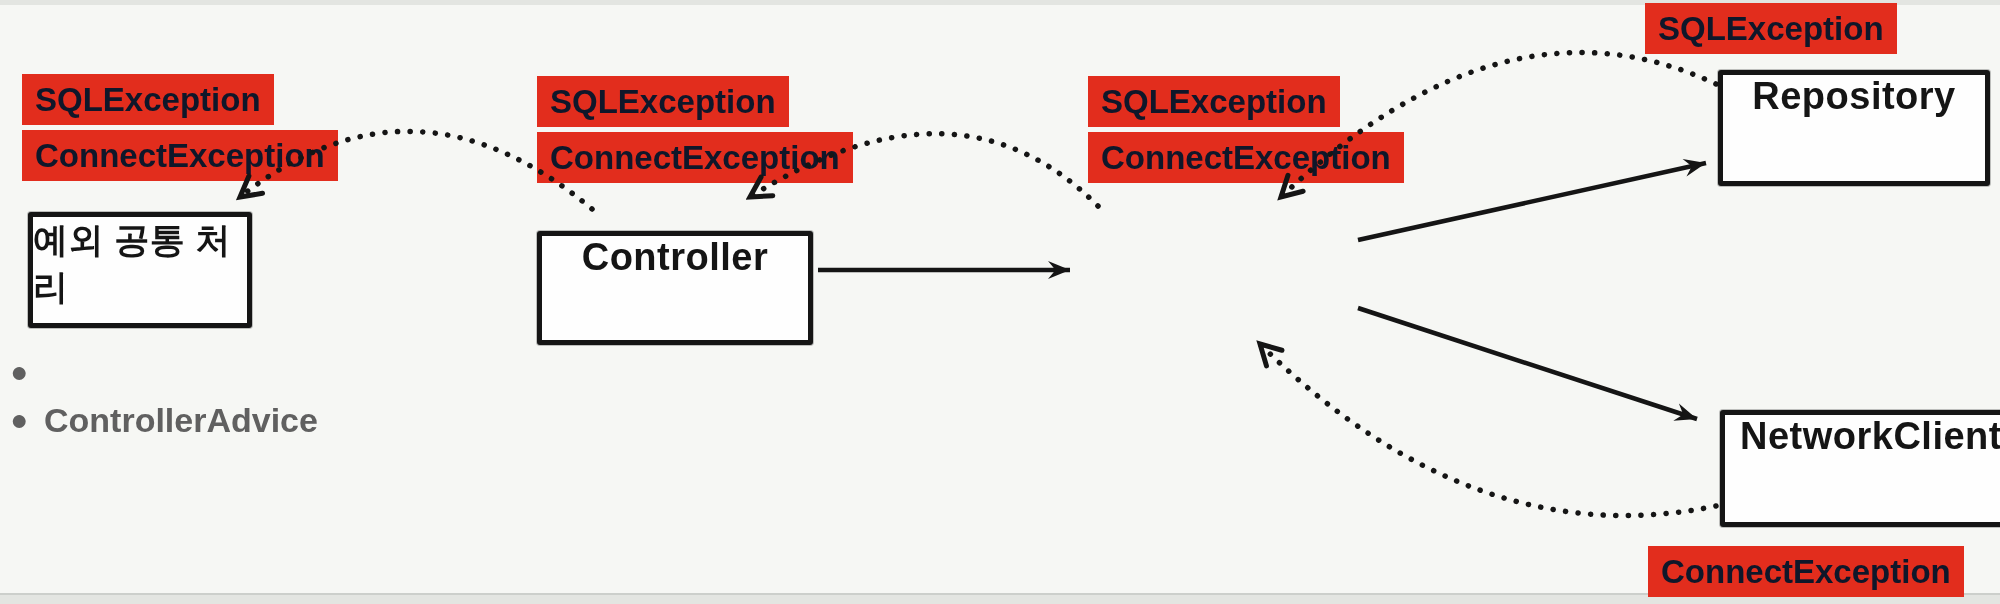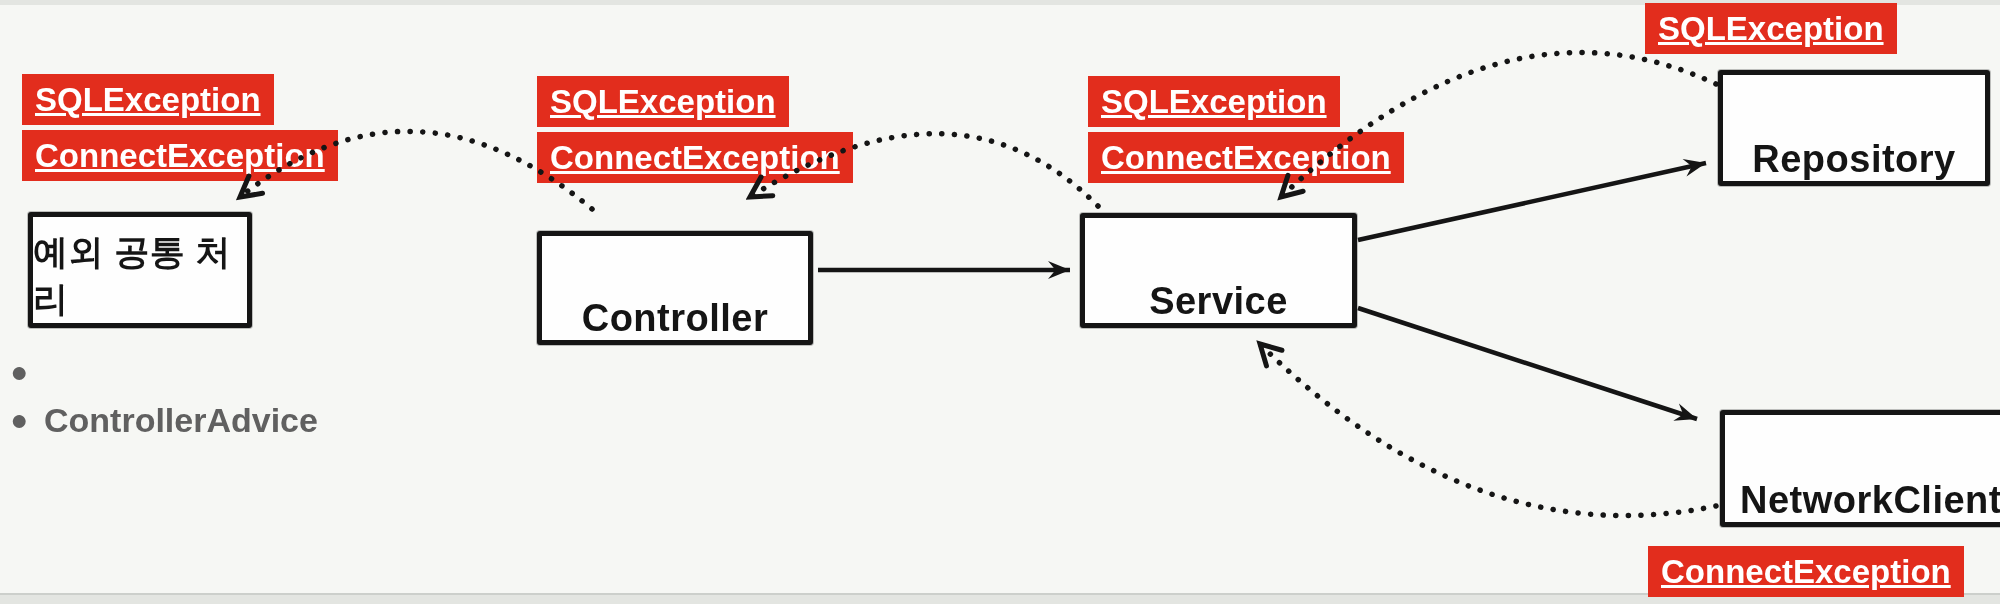--- a/index.html
+++ b/index.html
@@ -21,44 +21,43 @@
   }
   .edge-strip{position:absolute;left:0;width:2000px;background:var(--strip);}
   .edge-strip.top{top:0;height:5px;}
   .edge-strip.bottom{top:593px;height:11px;border-top:2px solid #ccCFcb;}
 
   .box{
     position:absolute;
     background:var(--box-bg);
     border:5px solid var(--ink);
     border-radius:3px;
-    display:flex;align-items:flex-end;justify-content:center;
+    display:flex;align-items:flex-start;justify-content:center;
     font-weight:bold;
     font-size:38px;
     color:var(--ink);
     letter-spacing:0.5px;
     box-shadow:0 0 0 1px rgba(20,20,20,0.25);
   }
   #box-exception-handler{left:28px;top:212px;width:224px;height:116px;font-size:35px;}
   #box-controller{left:537px;top:231px;width:276px;height:114px;}
   #box-service{left:1080px;top:213px;width:277px;height:115px;}
   #box-repository{left:1718px;top:70px;width:272px;height:116px;}
   #box-network-client{left:1720px;top:410px;width:302px;height:117px;}
 
   .badge{
     position:absolute;
     background:var(--red);
-    color:#ffffff;
+    color:#0f172a;
     font-weight:bold;
     font-size:33px;
     line-height:51px;
     height:51px;
     padding:0 13px;
     white-space:nowrap;
-    text-decoration:underline;
   }
   #badge-h1{left:22px;top:74px;}
   #badge-h2{left:22px;top:130px;}
   #badge-c1{left:537px;top:76px;}
   #badge-c2{left:537px;top:132px;}
   #badge-s1{left:1088px;top:76px;}
   #badge-s2{left:1088px;top:132px;}
   #badge-r1{left:1645px;top:3px;}
   #badge-n1{left:1648px;top:546px;}
 
@@ -104,23 +103,20 @@
 
   <div class="edge-strip top"></div>
   <div class="edge-strip bottom"></div>
 
   <div class="box" id="box-exception-handler">
     <span>예외 공통 처리</span>
   </div>
   <div class="box" id="box-controller">
     <span>Controller</span>
   </div>
-  <div class="box" id="box-service">
-    <span>Service</span>
-  </div>
   <div class="box" id="box-repository">
     <span>Repository</span>
   </div>
   <div class="box" id="box-network-client">
     <span>NetworkClient</span>
   </div>
 
   <div class="badge" id="badge-h1">SQLException</div>
   <div class="badge" id="badge-h2">ConnectException</div>
   <div class="badge" id="badge-c1">SQLException</div>

